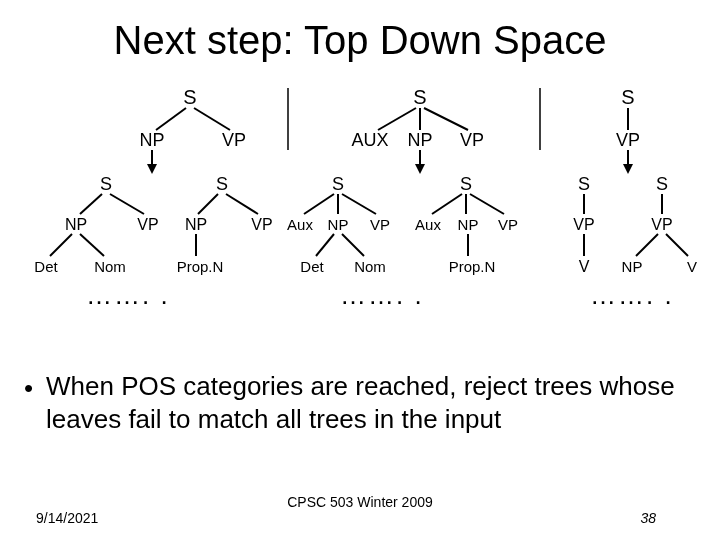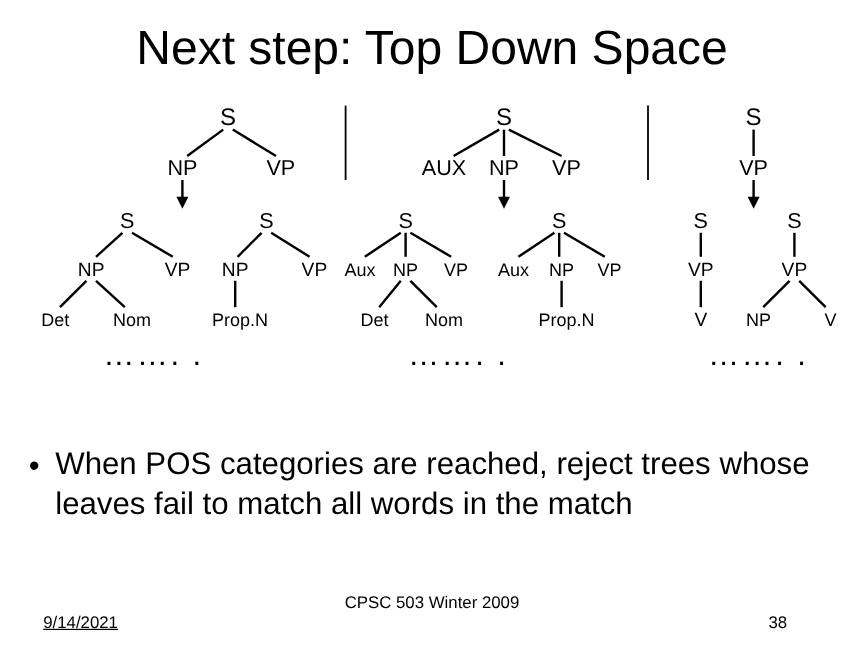--- a/index.html
+++ b/index.html
@@ -53,23 +53,23 @@
     left: -22px;
     top: 2px;
   }
   .footer {
     position: absolute;
     bottom: 14px;
     left: 0;
     width: 720px;
     font-size: 14px;
   }
-  .footer-date { position: absolute; left: 36px; bottom: 0; text-decoration: underline; }
+  .footer-date { position: absolute; left: 36px; bottom: 0; }
   .footer-course { position: absolute; left: 0; width: 720px; text-align: center; bottom: 16px; }
-  .footer-page { position: absolute; right: 64px; bottom: 0; }
+  .footer-page { position: absolute; right: 64px; bottom: 0; font-style: italic; }
 </style>
 </head>
 <body>
 
 <div class="slide">
 
   <div class="title">Next step: Top Down Space</div>
 
   <div class="trees">
     <svg width="720" height="260">
@@ -178,21 +178,21 @@
       <text class="lbl" x="692" y="192" font-size="15" text-anchor="middle">V</text>
     </svg>
 
     <div class="dots" style="left:86px; top:200px;">……. .</div>
     <div class="dots" style="left:340px; top:200px;">……. .</div>
     <div class="dots" style="left:590px; top:200px;">……. .</div>
   </div>
 
   <div class="bullet">
     <span class="bullet-mark">•</span>
-    <span>When POS categories are reached, reject trees whose leaves fail to match all words in the match</span>
+    <span>When POS categories are reached, reject trees whose leaves fail to match all trees in the input</span>
   </div>
 
   <div class="footer">
     <div class="footer-date">9/14/2021</div>
     <div class="footer-course">CPSC 503 Winter 2009</div>
     <div class="footer-page">38</div>
   </div>
 
 </div>
 

